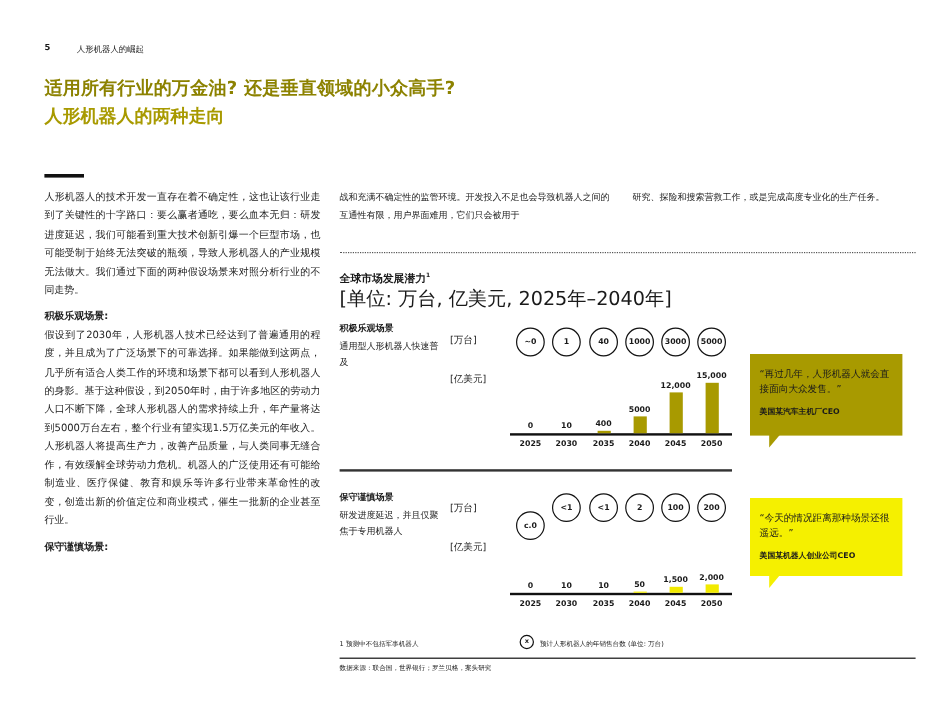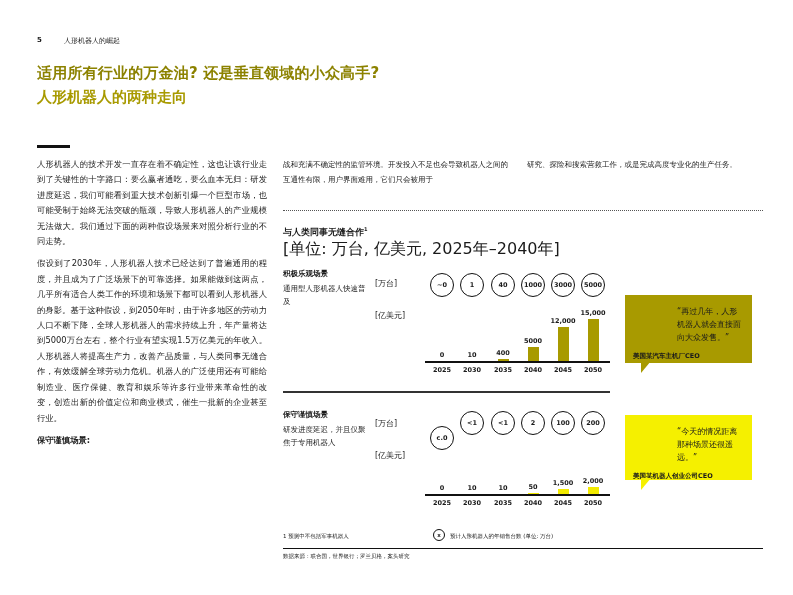--- a/index.html
+++ b/index.html
@@ -34,21 +34,21 @@
   .circle { position: absolute; width: 24px; height: 24px; border: 1.2px solid #111; border-radius: 50%; font-size: 6.5px; font-weight: bold; display: flex; align-items: center; justify-content: center; }
 
   .bar { position: absolute; width: 11px; }
   .bar-val { position: absolute; font-size: 6.5px; font-weight: bold; width: 40px; text-align: center; }
   .year { position: absolute; font-size: 6.5px; font-weight: bold; width: 30px; text-align: center; }
   .axis { position: absolute; height: 1.5px; background: #111; }
 
   .sep-line { position: absolute; left: 283px; top: 391px; width: 327px; height: 1.5px; background: #333; }
 
   .quote { position: absolute; padding: 10px 8px 8px 8px; font-size: 8px; line-height: 13px; }
-  .quote .q { margin-bottom: 6px; margin-left: 44px; }
+  .quote .q { margin-bottom: 6px; }
   .quote .a { font-size: 6.5px; font-weight: bold; }
   .quote .tail { position: absolute; bottom: -10px; left: 16px; width: 0; height: 0; border-right: 10px solid transparent; }
 
   .footnote { position: absolute; left: 283px; top: 533px; font-size: 5.5px; }
   .legend-circle { position: absolute; left: 433px; top: 529px; width: 12px; height: 12px; border: 1px solid #111; border-radius: 50%; font-size: 5.5px; font-weight: bold; display: flex; align-items: center; justify-content: center; }
   .legend-text { position: absolute; left: 450px; top: 533px; font-size: 5.5px; }
   .foot-rule { position: absolute; left: 283px; top: 548px; width: 480px; height: 1px; background: #111; }
   .source { position: absolute; left: 283px; top: 553px; font-size: 5.5px; }
 </style>
 </head>
@@ -56,30 +56,31 @@
 
 <div class="page-num">5</div>
 <div class="section-name">人形机器人的崛起</div>
 
 <div class="title1">适用所有行业的万金油? 还是垂直领域的小众高手?</div>
 <div class="title2">人形机器人的两种走向</div>
 <div class="black-bar"></div>
 
 <div class="col1">
   <p>人形机器人的技术开发一直存在着不确定性，这也让该行业走到了关键性的十字路口：要么赢者通吃，要么血本无归：研发进度延迟，我们可能看到重大技术创新引爆一个巨型市场，也可能受制于始终无法突破的瓶颈，导致人形机器人的产业规模无法做大。我们通过下面的两种假设场景来对照分析行业的不同走势。</p>
+  <p class="h">积极乐观场景:</p>
   <p>假设到了2030年，人形机器人技术已经达到了普遍通用的程度，并且成为了广泛场景下的可靠选择。如果能做到这两点，几乎所有适合人类工作的环境和场景下都可以看到人形机器人的身影。基于这种假设，到2050年时，由于许多地区的劳动力人口不断下降，全球人形机器人的需求持续上升，年产量将达到5000万台左右，整个行业有望实现1.5万亿美元的年收入。人形机器人将提高生产力，改善产品质量，与人类同事无缝合作，有效缓解全球劳动力危机。机器人的广泛使用还有可能给制造业、医疗保健、教育和娱乐等许多行业带来革命性的改变，创造出新的价值定位和商业模式，催生一批新的企业甚至行业。</p>
   <p class="h">保守谨慎场景:</p>
 </div>
 
 <div class="col2">战和充满不确定性的监管环境。开发投入不足也会导致机器人之间的互通性有限，用户界面难用，它们只会被用于</div>
 <div class="col3">研究、探险和搜索营救工作，或是完成高度专业化的生产任务。</div>
 
 <div class="dotted-rule"></div>
 
-<div class="chart-title"><span>与人类同事无缝合作</span><sup>1</sup></div>
+<div class="chart-title"><span>全球市场发展潜力</span><sup>1</sup></div>
 <div class="chart-unit">[单位: 万台, 亿美元, 2025年–2040年]</div>
 
 <div class="scenario-title" style="left:283px; top:269px;">积极乐观场景</div>
 <div class="scenario-desc" style="left:283px; top:282px;">通用型人形机器人快速普及</div>
 <div class="unit-label" style="left:375px; top:278px;">[万台]</div>
 <div class="unit-label" style="left:375px; top:310px;">[亿美元]</div>
 
 <div id="s1">
     <div class="circle" style="left: 430px; top: 273px;">~0</div>
     <div class="circle" style="left: 460px; top: 273px;">1</div>

